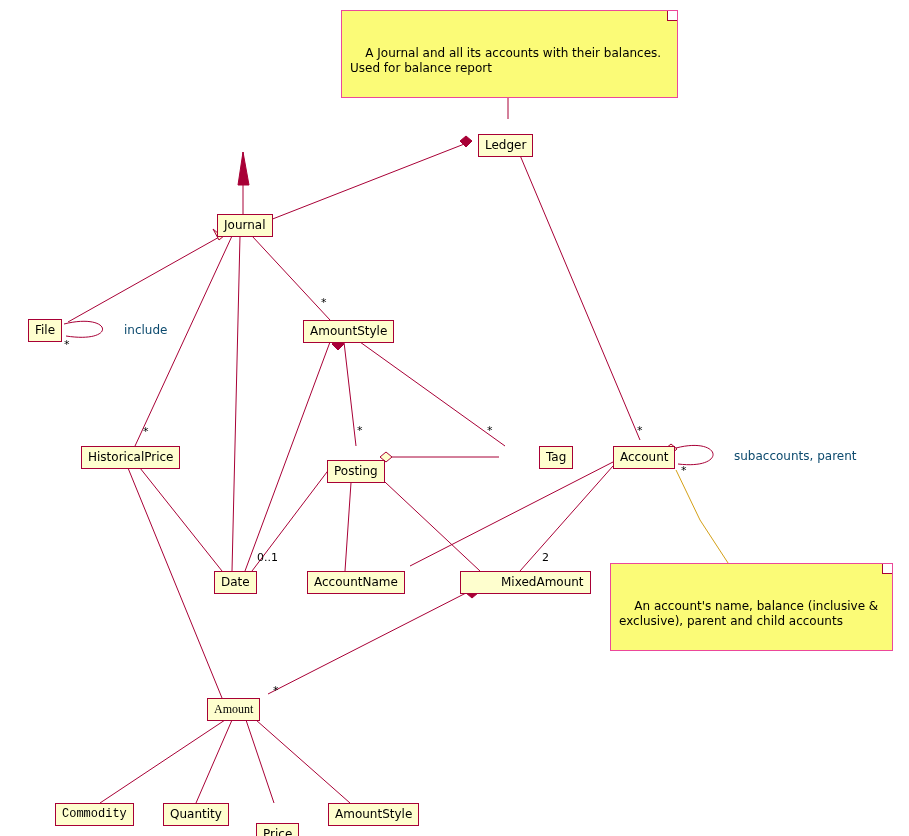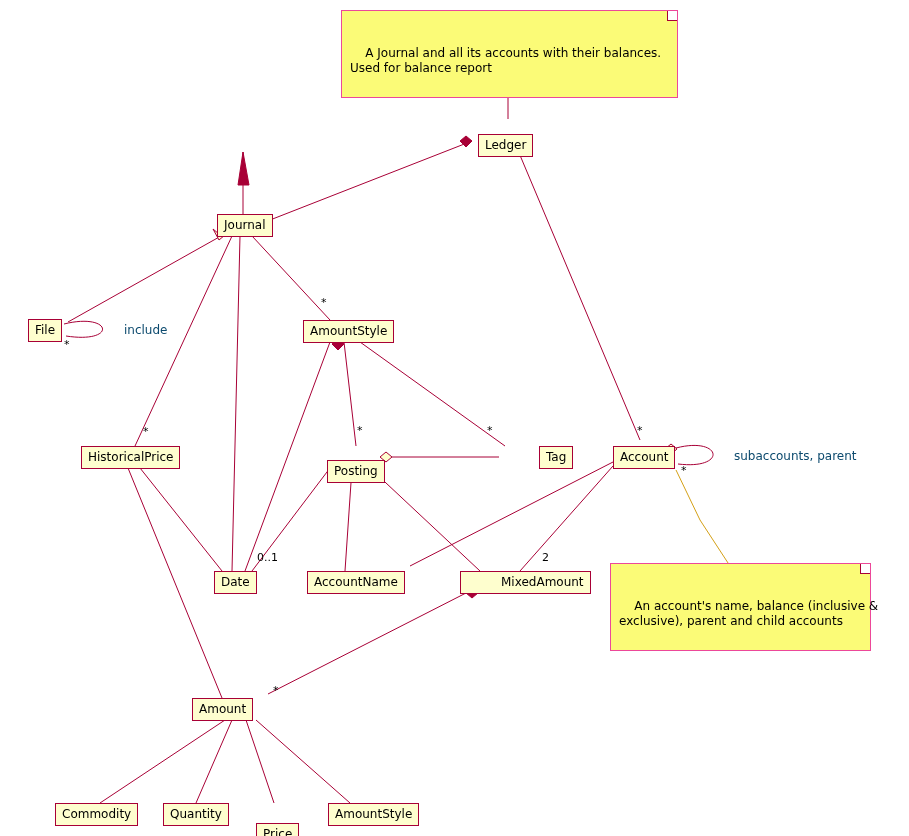--- a/index.html
+++ b/index.html
@@ -167,42 +167,42 @@
   </div>
   <div class="node" style="left:214px; top:571px;">
     <span>Date</span>
   </div>
   <div class="node" style="left:307px; top:571px;text-align:right;">
     <span>AccountName</span>
   </div>
   <div class="node" style="left:460px; top:571px;padding-left:40px;">
     <span>MixedAmount</span>
   </div>
-  <div class="node" style="left:192px; top:698px;">
+  <div class="node" style="left:207px; top:698px;font-family:Liberation Serif, serif;">
     <span>Amount</span>
   </div>
-  <div class="node" style="left:55px; top:803px;">
+  <div class="node" style="left:55px; top:803px;font-family:Liberation Mono, monospace;">
     <span>Commodity</span>
   </div>
   <div class="node" style="left:163px; top:803px;">
     <span>Quantity</span>
   </div>
   <div class="node" style="left:256px; top:803px;margin-top:20px;">
     <span>Price</span>
   </div>
   <div class="node" style="left:328px; top:803px;">
     <span>AmountStyle</span>
   </div>
 
   <div class="note" style="left:341px; top:10px; width:337px;">
     <span class="fold"></span>
     <span>A Journal and all its accounts with their balances.
 Used for balance report</span>
   </div>
-  <div class="note" style="left:610px; top:563px; width:261px;">
+  <div class="note" style="left:610px; top:563px; width:283px;">
     <span class="fold"></span>
     <span>An account's name, balance (inclusive &amp;
 exclusive), parent and child accounts</span>
   </div>
 
   <div class="label" style="left:124px; top:323px;">include</div>
   <div class="label" style="left:734px; top:449px;">subaccounts, parent</div>
 
   <div class="mult" style="left:64px; top:338px;">*</div>
   <div class="mult" style="left:321px; top:296px;">*</div>

